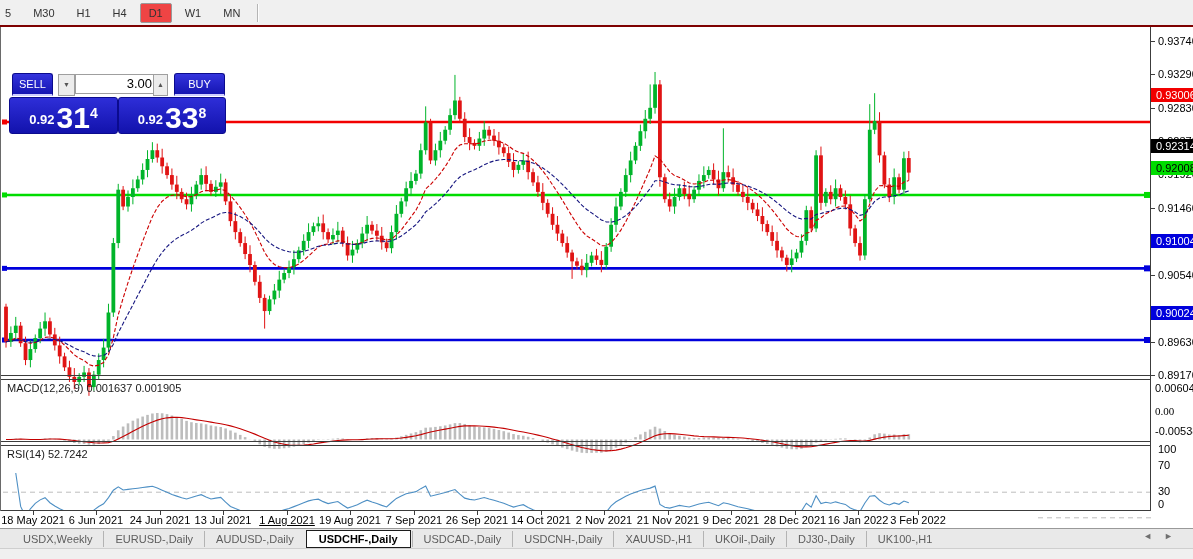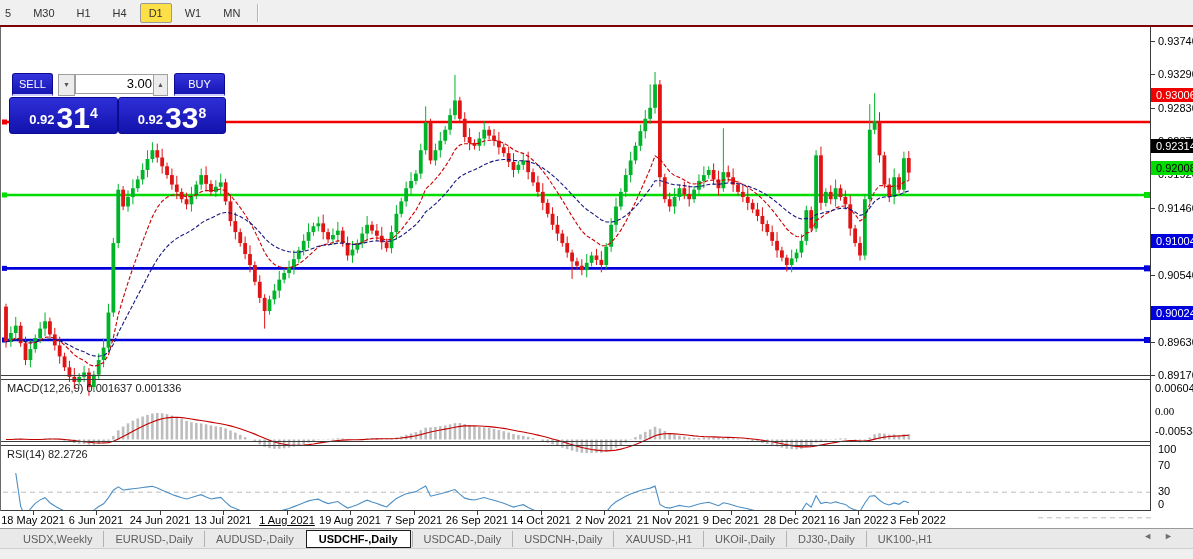--- a/index.html
+++ b/index.html
@@ -2,21 +2,21 @@
 <html><head>
 <meta charset="utf-8">
 <style>
   html,body{margin:0;padding:0;background:#d8d8d8;}
   #app{position:relative;width:1193px;height:559px;background:#ffffff;overflow:hidden;
        font-family:"Liberation Sans",sans-serif;font-size:11px;color:#000;}
   
   #toolbar{position:absolute;left:0;top:0;width:1193px;height:25px;background:#f0f0f0;
            display:flex;align-items:center;}
   .tfbtn{padding:3px 8px;margin:0 2px;color:#333;cursor:default;border:1px solid transparent;}
-  .tfbtn.active{background:#fde047;border:1px solid #9a9a9a;border-radius:2px;}
+  .tfbtn.active{background:#ef4444;border:1px solid #9a9a9a;border-radius:2px;}
   .tbsep{width:1px;height:18px;background:#b5b5b5;border-right:1px solid #fdfdfd;margin-left:6px;}
   #win-top{position:absolute;left:0;top:25px;width:1193px;height:2px;background:#7e0000;}
   
   #chartwin{position:absolute;left:0;top:27px;width:1193px;height:484px;background:#fff;border-left:1px solid #6a6a6a;}
   #gfx{position:absolute;left:0;top:0;width:1193px;height:559px;pointer-events:none;}
   #title{position:absolute;left:16px;top:33px;white-space:nowrap;z-index:6;}
   #title .tri{font-size:8px;margin-right:5px;}
   #title .sym{margin-right:8px;}
   
   #panel{position:absolute;left:8px;top:46px;width:215px;height:57px;z-index:7;}
@@ -674,22 +674,22 @@
           <span class="sup">8</span>
       </div>
     </div>
 
     <div class="hsep" style="top:348px"></div>
     <div class="hsep" style="top:352px"></div>
     <div class="hsep" style="top:414px"></div>
     <div class="hsep" style="top:418px"></div>
     <div class="hsep" style="top:483px"></div>
 
-    <div class="indlabel" style="top:355px">MACD(12,26,9) 0.001637 0.001336</div>
-    <div class="indlabel" style="top:421px">RSI(14) 82.2726</div>
+    <div class="indlabel" style="top:355px">MACD(12,26,9) 0.001637 0.001905</div>
+    <div class="indlabel" style="top:421px">RSI(14) 52.7242</div>
   </div>
 
   <div id="paxis">
       <div class="ptick" style="top: 14.3409px;"></div>
       <div class="plabel" style="top: 14.3409px;">0.93740</div>
       <div class="ptick" style="top: 47.2382px;"></div>
       <div class="plabel" style="top: 47.2382px;">0.93290</div>
       <div class="ptick" style="top: 80.8665px;"></div>
       <div class="plabel" style="top: 80.8665px;">0.92830</div>
       <div class="ptick" style="top: 114.495px;"></div>

